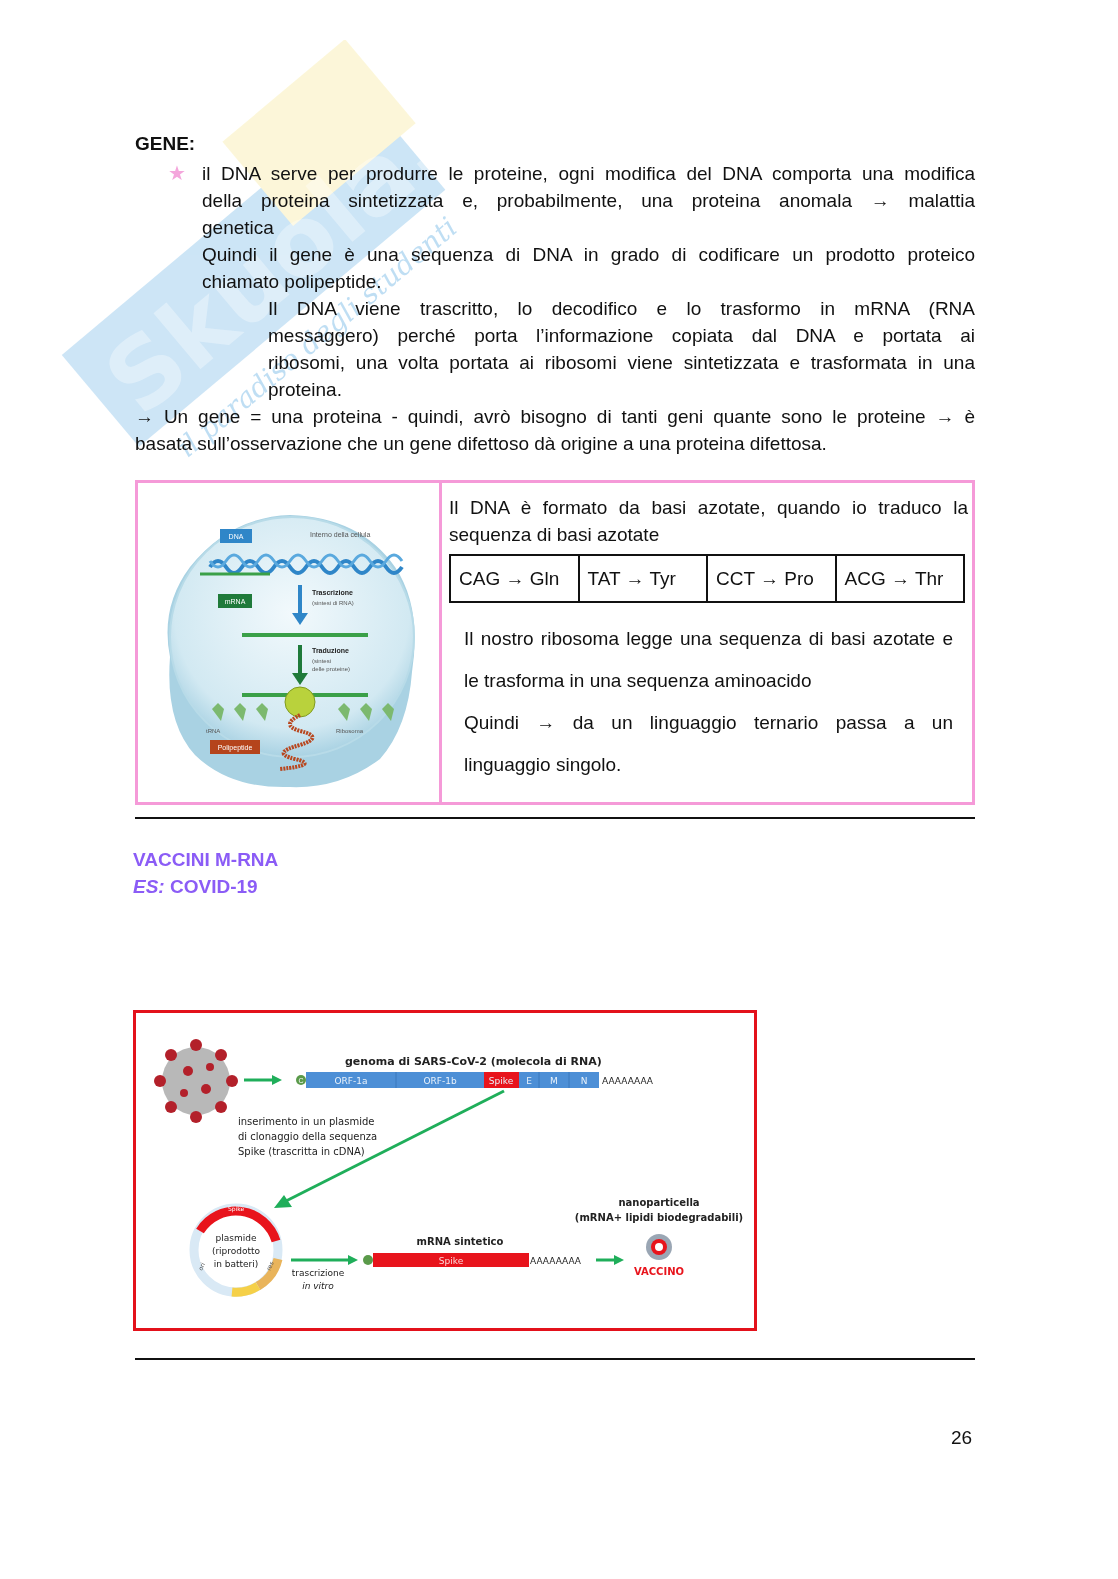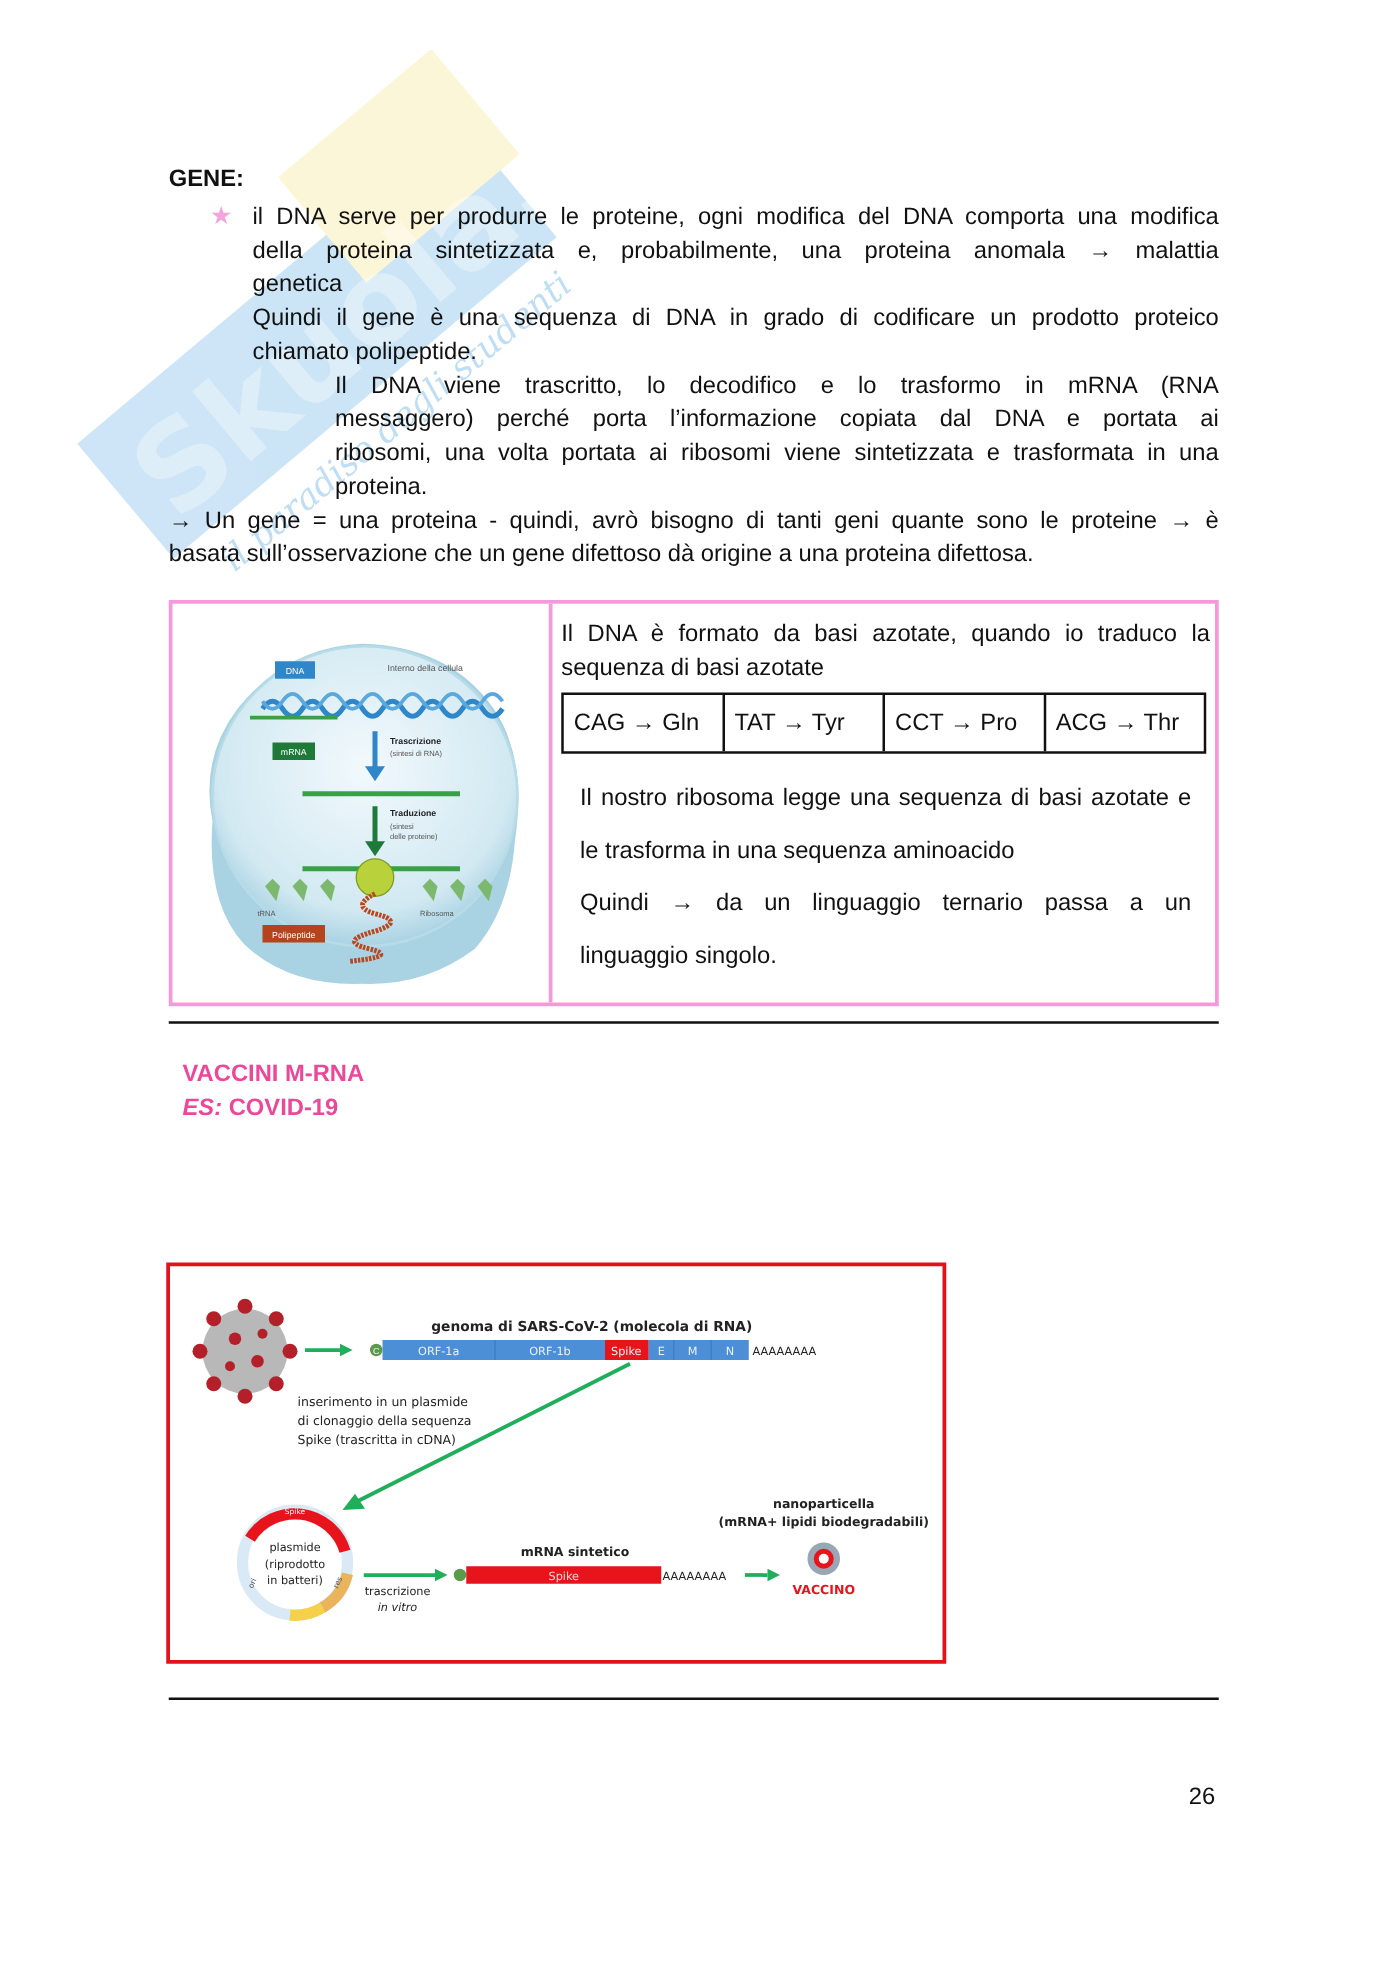--- a/index.html
+++ b/index.html
@@ -30,21 +30,21 @@
 
   .codon-table { position: absolute; left: 311px; top: 71px; width: 516px; height: 49px;
                  border: 2px solid #111; box-sizing: border-box; display: flex; }
   .codon-table .codon { flex: 1; border-right: 2px solid #111; font-size: 19px; line-height: 45px; padding-left: 8px; white-space: nowrap; }
   .codon-table .codon:last-child { border-right: none; }
   .pinktext2 { position: absolute; left: 311px; top: 127px; width: 519px; font-size: 19px; line-height: 27px; }
   .pinktext2 p { margin: 15px; }
 
   .hr { position: absolute; left: 135px; width: 840px; height: 2px; background: #111; }
 
-  .h-red { position: absolute; left: 146px; font-size: 19px; font-weight: bold; color: #ec4899; line-height: 27px; }
+  .h-red { position: absolute; left: 133px; font-size: 19px; font-weight: bold; color: #8b5cf6; line-height: 27px; }
   .h-red i { font-style: italic; }
   .block4 { left: 135px; top: 900px; width: 840px; }
 
   
   .redbox { position: absolute; left: 133px; top: 1010px; width: 624px; height: 321px;
             border: 3px solid #e3111b; box-sizing: border-box; }
   .diagram-svg { position: absolute; left: 0; top: 0; }
 
   .pagenum { position: absolute; left: 951px; top: 1427px; font-size: 19px; text-align: center; }
 </style>

